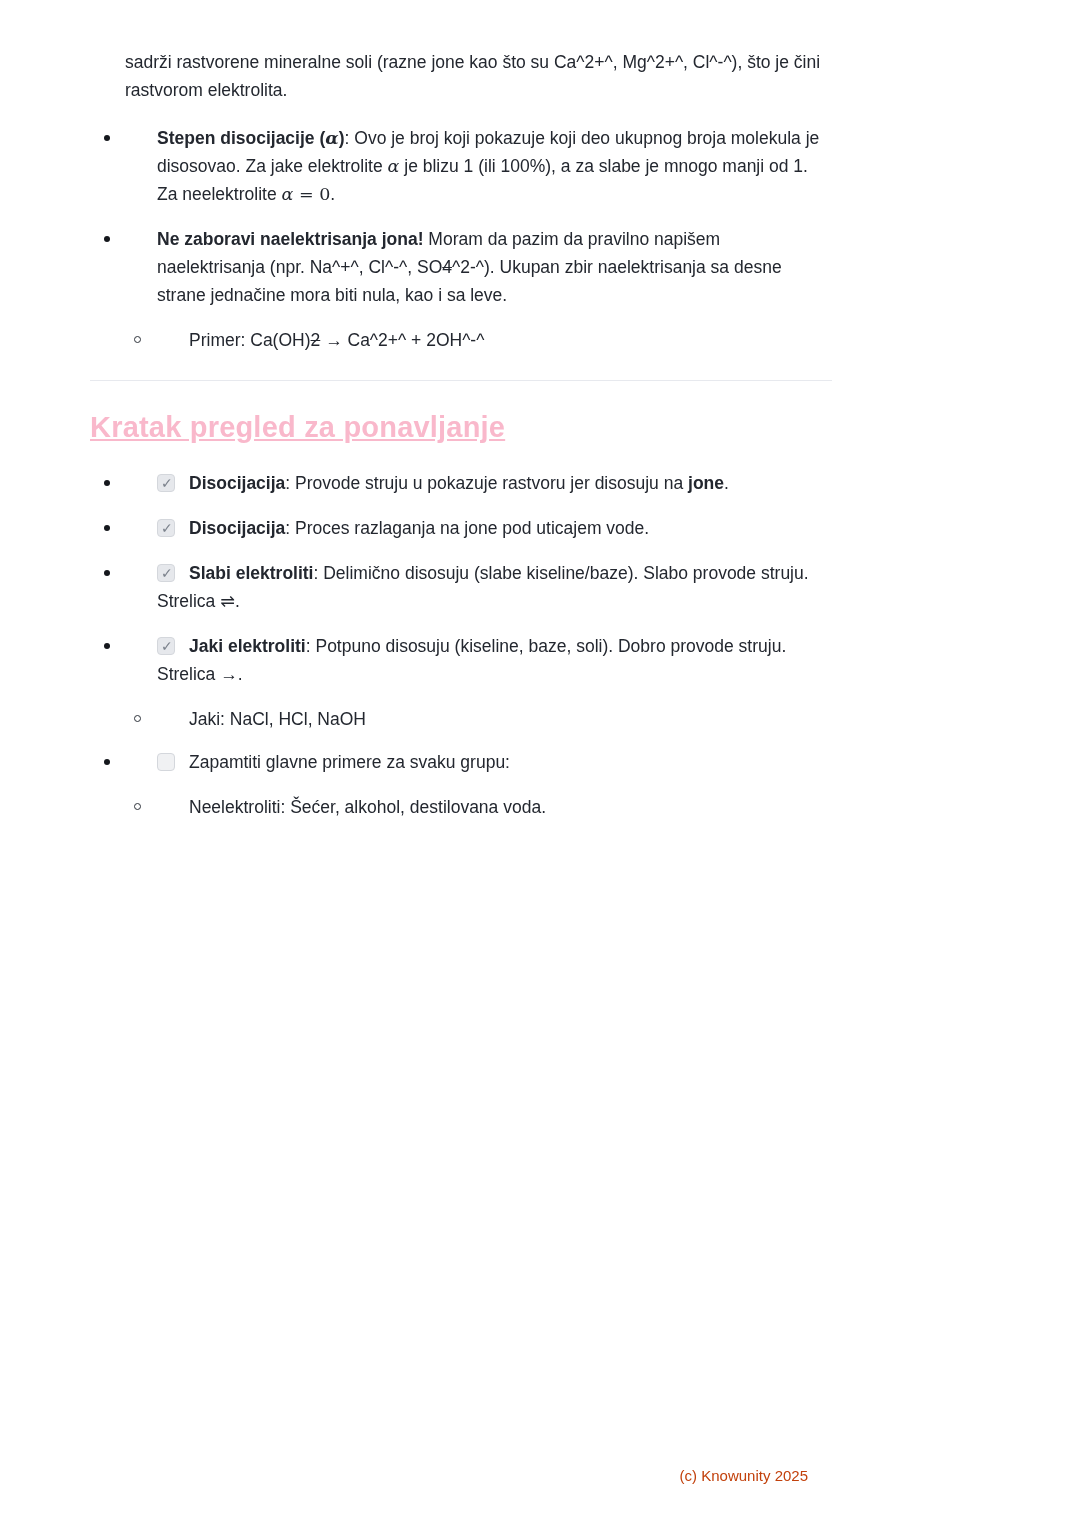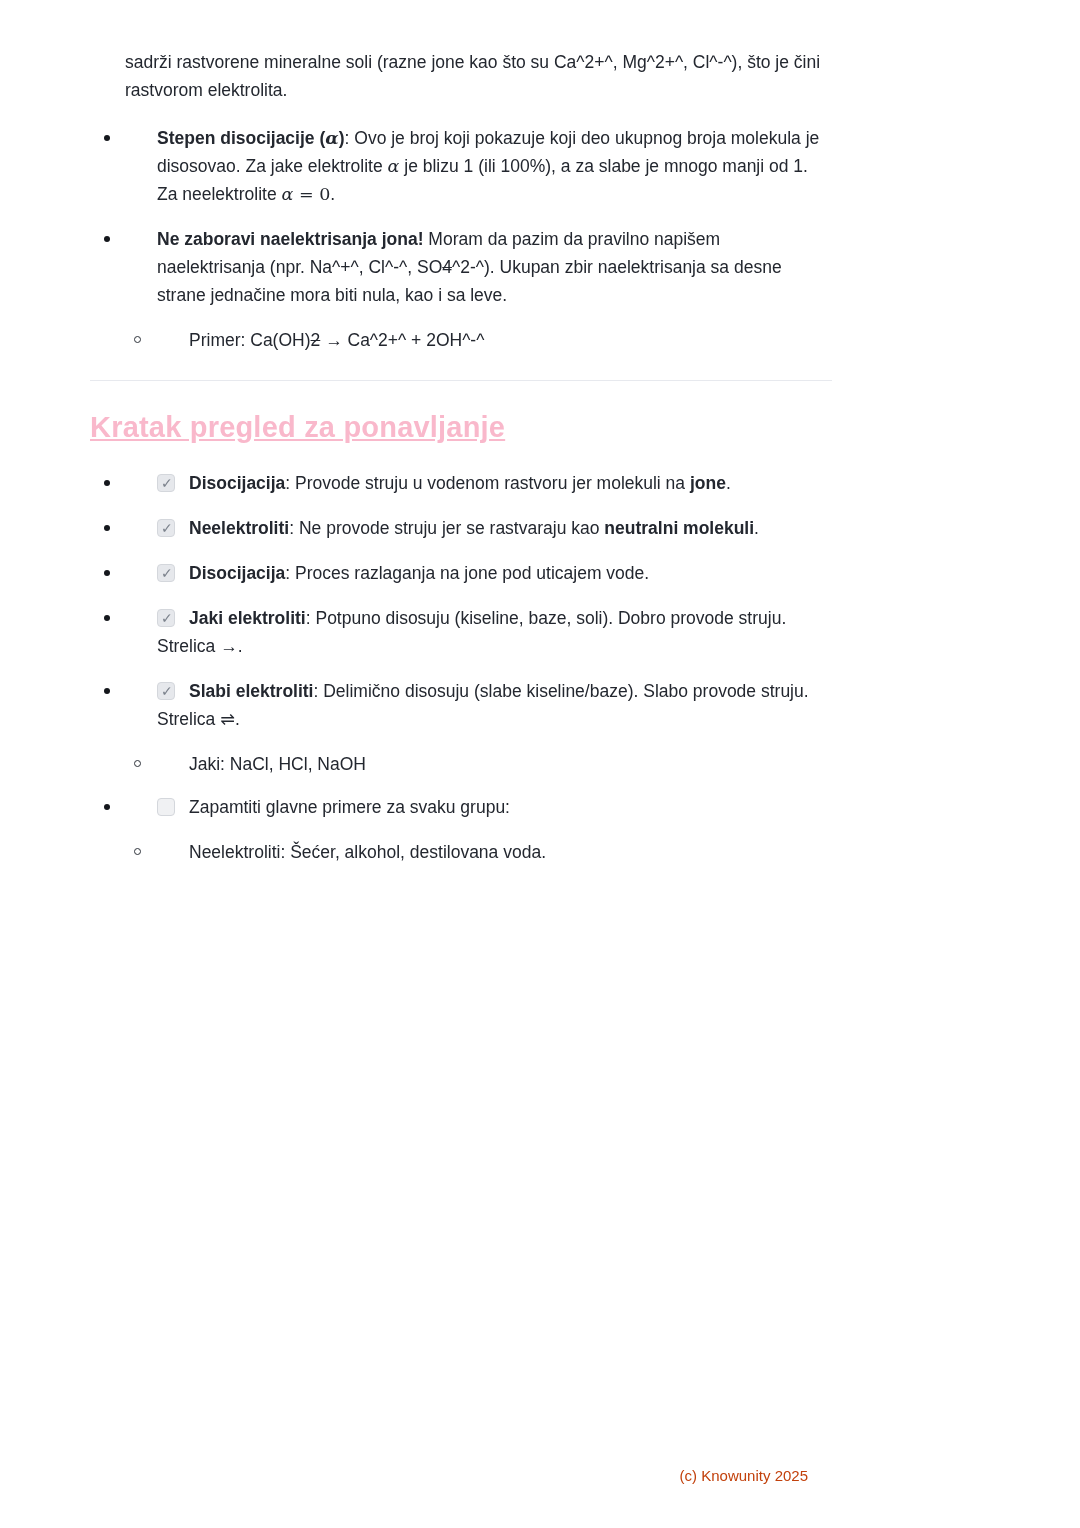--- a/index.html
+++ b/index.html
@@ -79,49 +79,43 @@
 
 
     <hr class="divider">
 
     <h2 class="section-title">Kratak pregled za ponavljanje</h2>
 
     <div class="row">
       <span class="marker">
           <span class="dot"></span>
         </span>
-      <p class="txt"><span class="checkbox on"></span><span><span class="b">Disocijacija</span><span>: Provode struju u vodenom rastvoru jer molekuli na </span><span class="b">jone</span><span>.</span></span></p>
+      <p class="txt"><span class="checkbox on"></span><span><span class="b">Disocijacija</span><span>: Provode struju u pokazuje rastvoru jer disosuju na </span><span class="b">jone</span><span>.</span></span></p>
     </div>
 
-    <div class="row">
-      <span class="marker">
-          <span class="dot"></span>
-        </span>
-      <p class="txt"><span class="checkbox on"></span><span><span class="b">Neelektroliti</span><span>: Ne provode struju jer se rastvaraju kao </span><span class="b">neutralni molekuli</span><span>.</span></span></p>
-    </div>
 
     <div class="row">
       <span class="marker">
           <span class="dot"></span>
         </span>
       <p class="txt"><span class="checkbox on"></span><span><span class="b">Disocijacija</span><span>: Proces razlaganja na jone pod uticajem vode.</span></span></p>
     </div>
 
     <div class="row">
       <span class="marker">
           <span class="dot"></span>
         </span>
-      <p class="txt"><span class="checkbox on"></span><span><span class="b">Jaki elektroliti</span><span>: Potpuno disosuju (kiseline, baze, soli). Dobro provode struju. Strelica →.</span></span></p>
+      <p class="txt"><span class="checkbox on"></span><span><span class="b">Slabi elektroliti</span><span>: Delimično disosuju (slabe kiseline/baze). Slabo provode struju. Strelica ⇌.</span></span></p>
     </div>
 
     <div class="row">
       <span class="marker">
           <span class="dot"></span>
         </span>
-      <p class="txt"><span class="checkbox on"></span><span><span class="b">Slabi elektroliti</span><span>: Delimično disosuju (slabe kiseline/baze). Slabo provode struju. Strelica ⇌.</span></span></p>
+      <p class="txt"><span class="checkbox on"></span><span><span class="b">Jaki elektroliti</span><span>: Potpuno disosuju (kiseline, baze, soli). Dobro provode struju. Strelica →.</span></span></p>
     </div>
 
     <div class="row sub">
       <span class="marker">
           <span class="circle"></span>
         </span>
       <p class="txt"><span>Jaki: NaCl, HCl, NaOH</span></p>
     </div>
 
     <div class="row">

